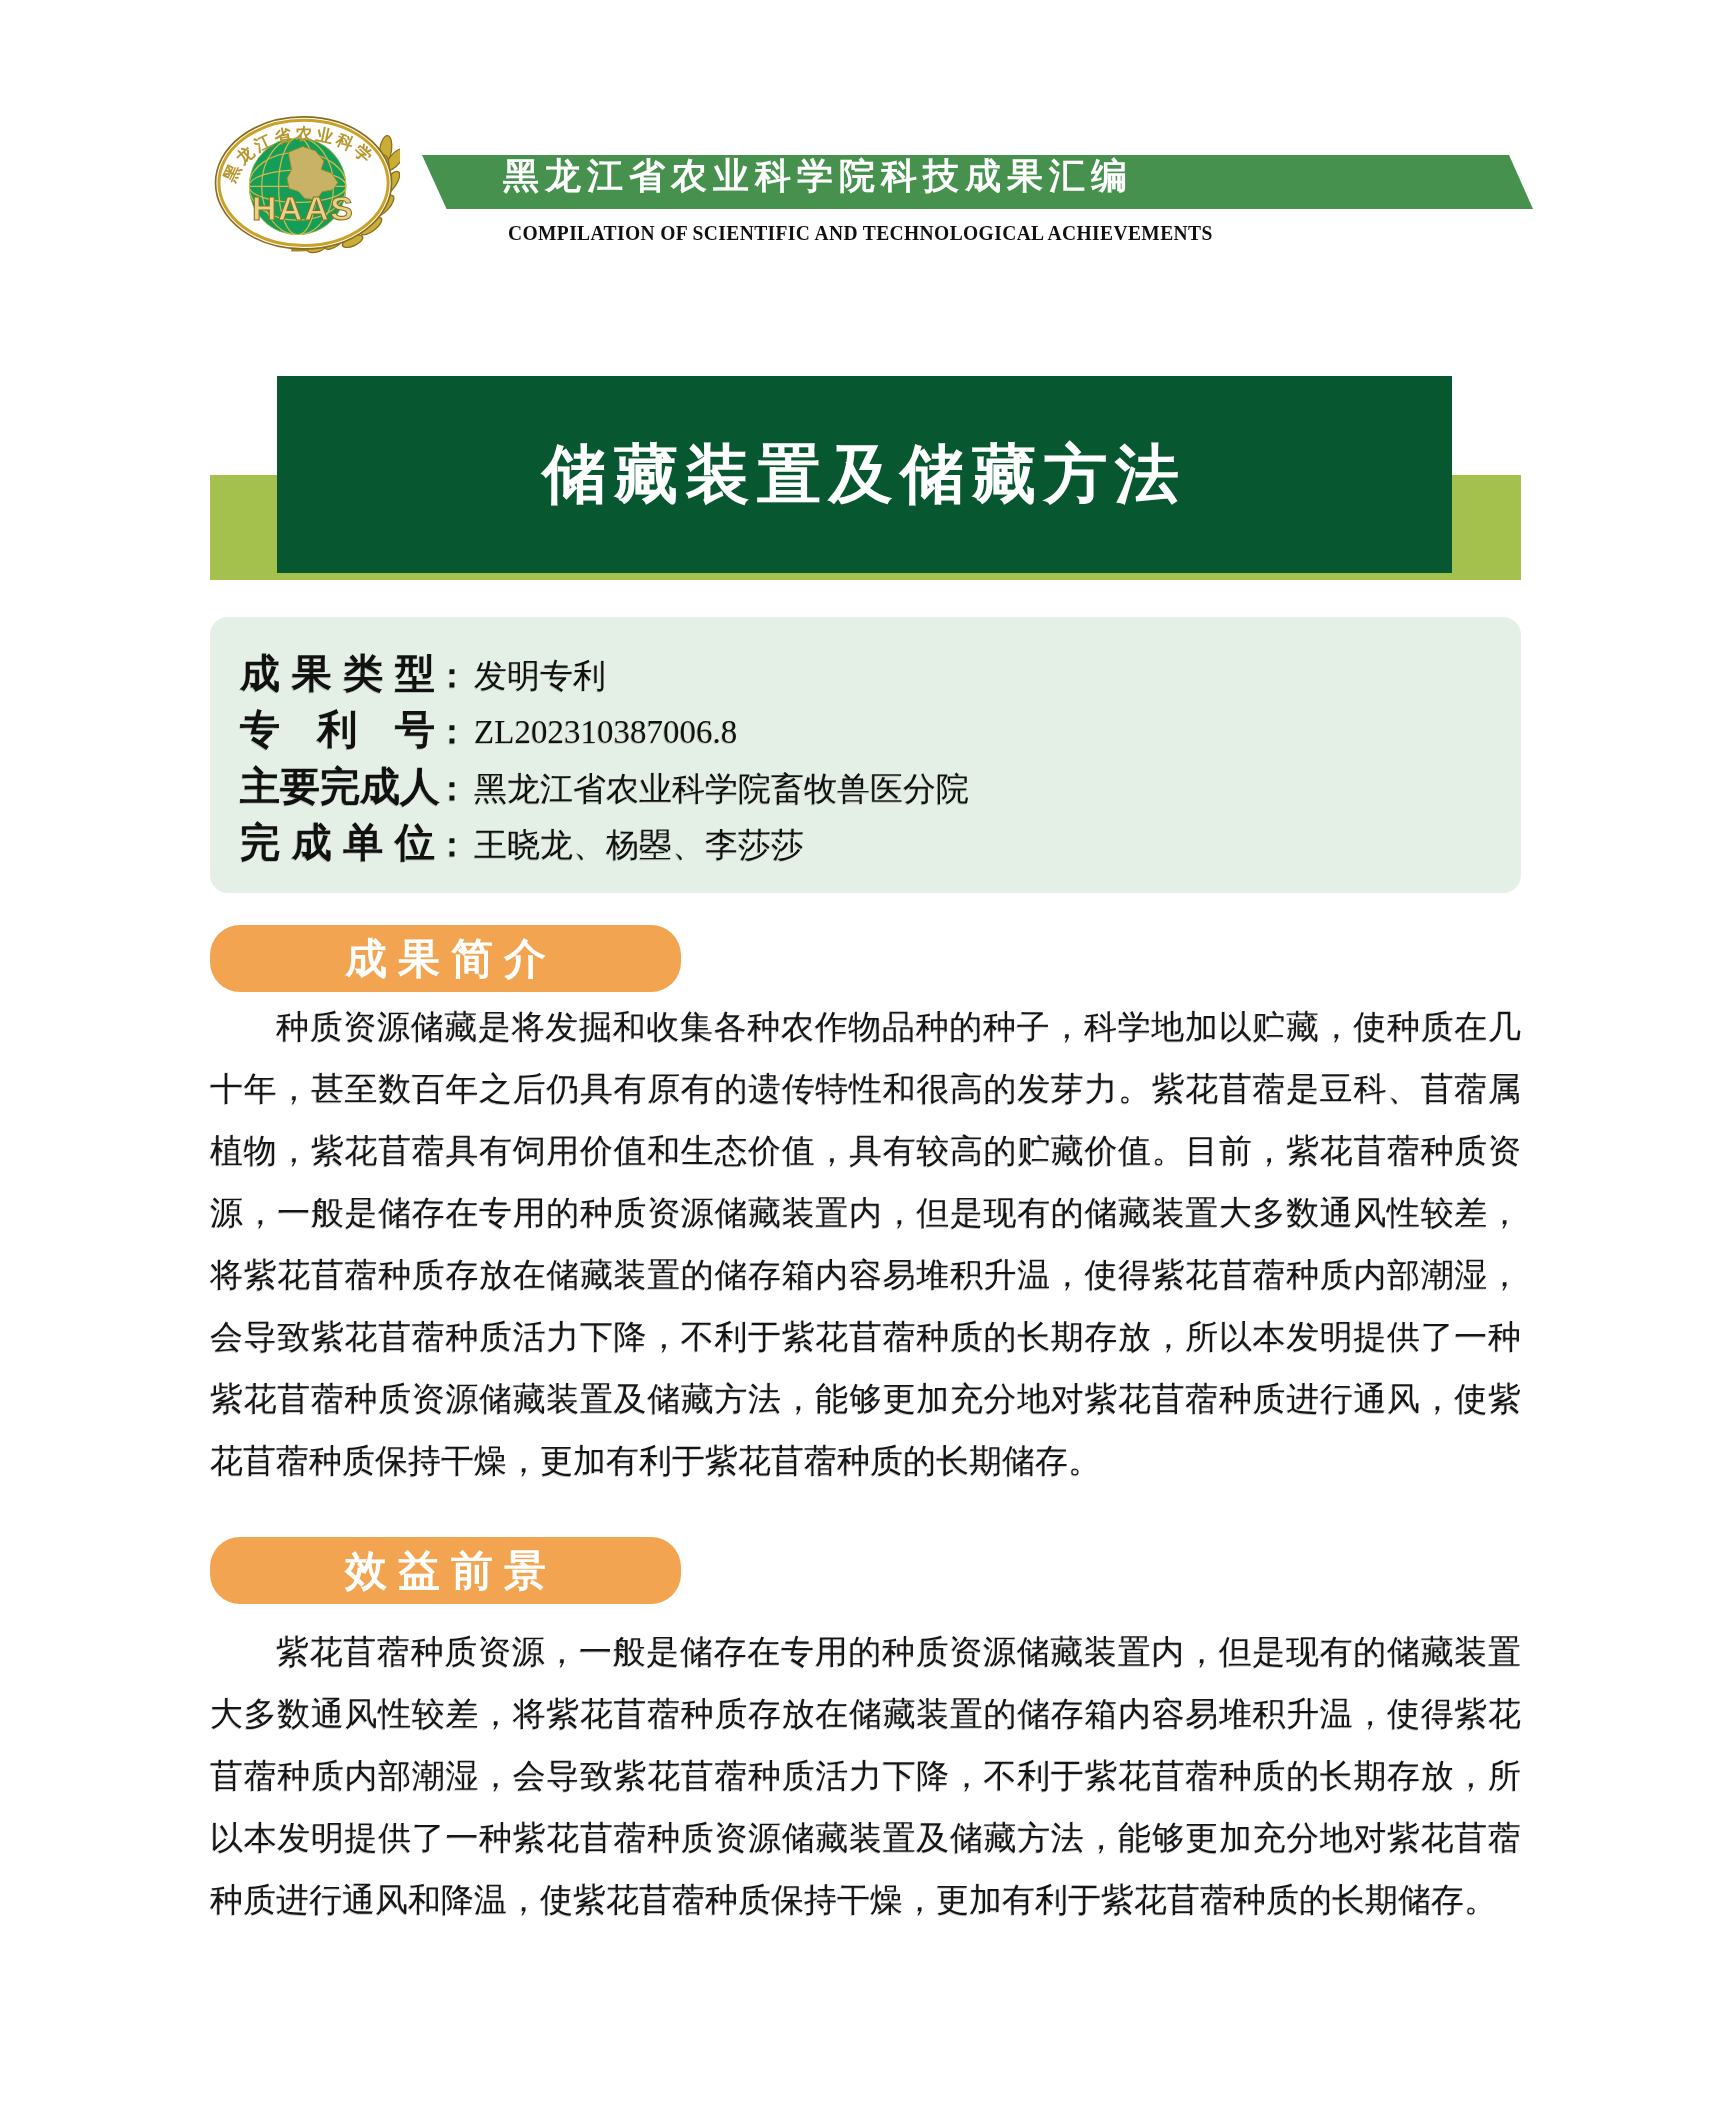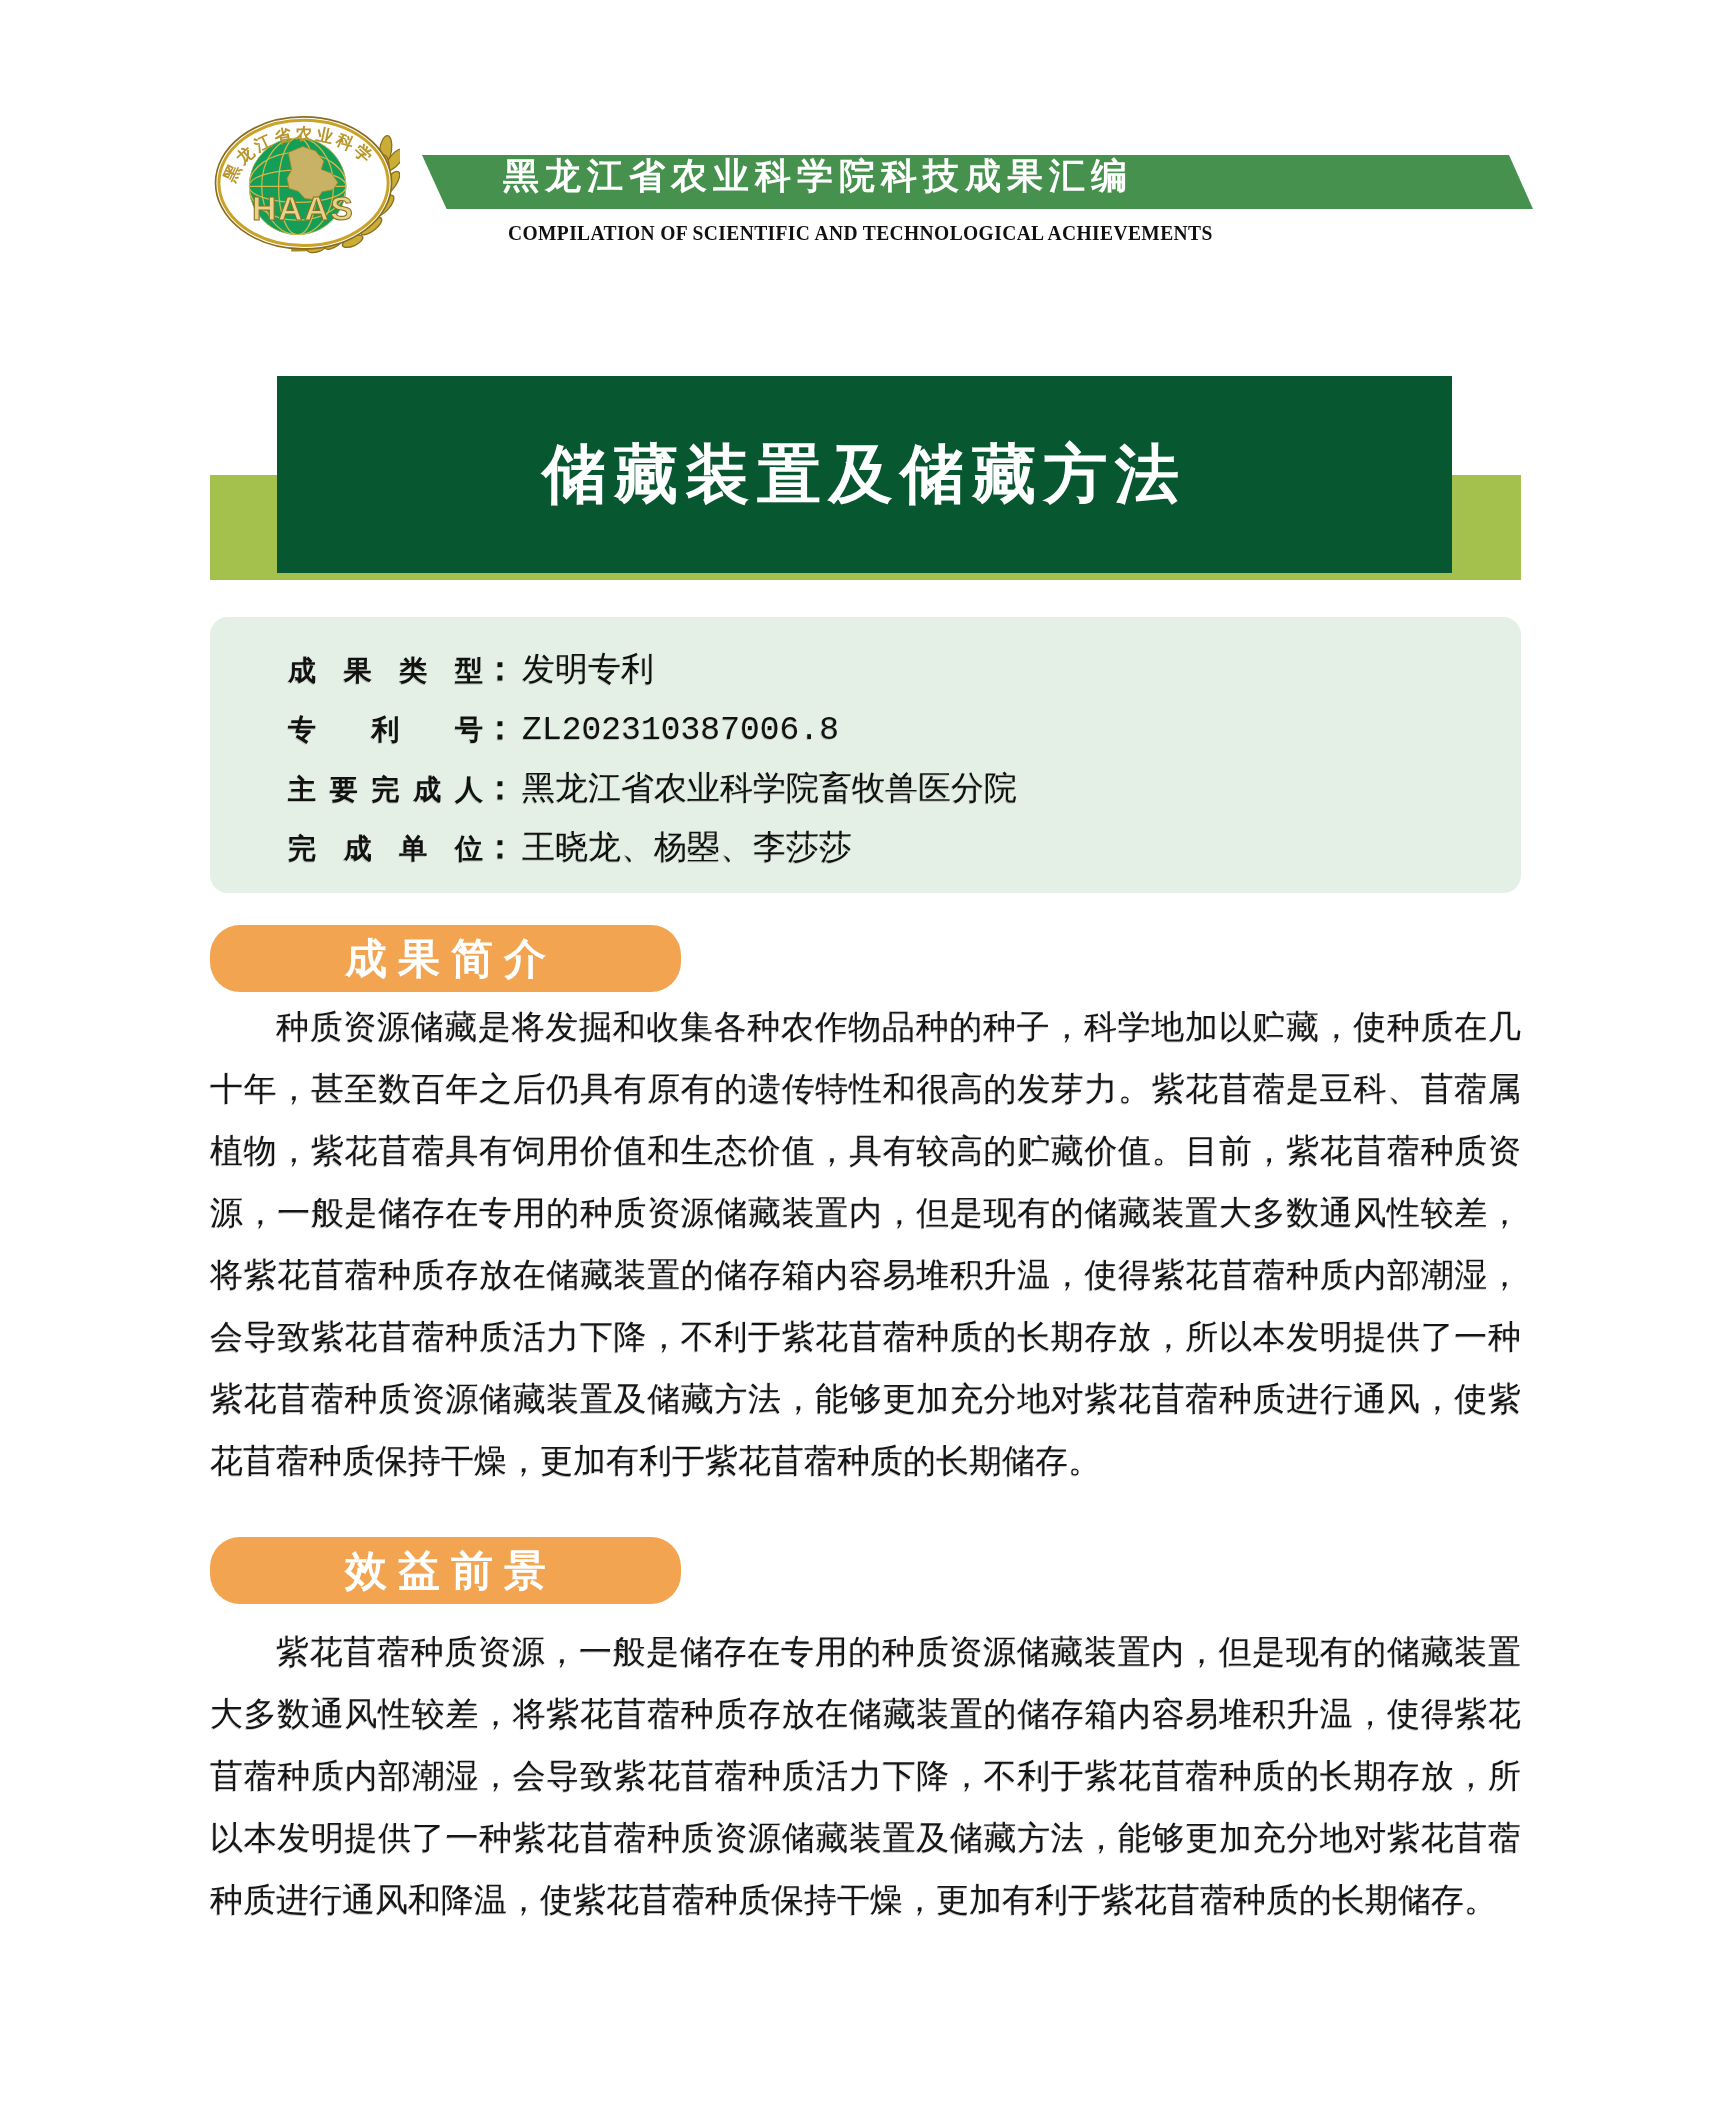--- a/index.html
+++ b/index.html
@@ -22,24 +22,24 @@
               display:flex;flex-direction:column;justify-content:center;align-items:center;}
   .titleblock .tline{line-height:91px;font-size:64px;font-weight:900;color:#ffffff;
                      letter-spacing:7.6px;white-space:nowrap;}
 
   
   .infobox{position:absolute;left:210px;top:617px;width:1311px;height:276px;background:#e4efe6;
            border-radius:18px;box-sizing:border-box;padding:29px 38px 23px 30px;
            display:flex;flex-direction:column;justify-content:space-between;}
   .irow{display:flex;align-items:baseline;white-space:nowrap;
         text-shadow:-0.8px 1.3px 0.4px rgba(0,0,0,0.18);}
-  .ilabel{display:inline-block;width:195px;font-size:28px;font-weight:900;color:#111;
-          text-align:justify;text-align-last:justify;margin-left:48px;}
+  .ilabel{display:inline-block;width:195px;font-size:40px;font-weight:900;color:#111;
+          text-align:justify;text-align-last:justify;}
   .icolon{font-size:34px;font-weight:900;color:#111;}
-  .ivalue{font-family:Liberation Mono, monospace;font-size:33px;color:#111;margin-left:5.1px;}
+  .ivalue{font-family:Liberation Serif, serif;font-size:33px;color:#111;margin-left:5.1px;}
 
   
   .badge{position:absolute;left:210px;width:471px;height:67px;background:#f2a450;border-radius:30px;
          display:flex;align-items:center;justify-content:center;}
   .badge span{color:#ffffff;font-size:42px;font-weight:900;letter-spacing:11px;text-indent:11px;
               white-space:nowrap;}
   .para{position:absolute;left:210px;width:1311px;font-family:"Liberation Serif",serif;
         font-size:33px;line-height:62px;color:#151515;text-align:justify;text-justify:inter-character;
         text-indent:66px;text-shadow:-0.8px 1.3px 0.4px rgba(0,0,0,0.20);}
   #badge1{top:925px;}

